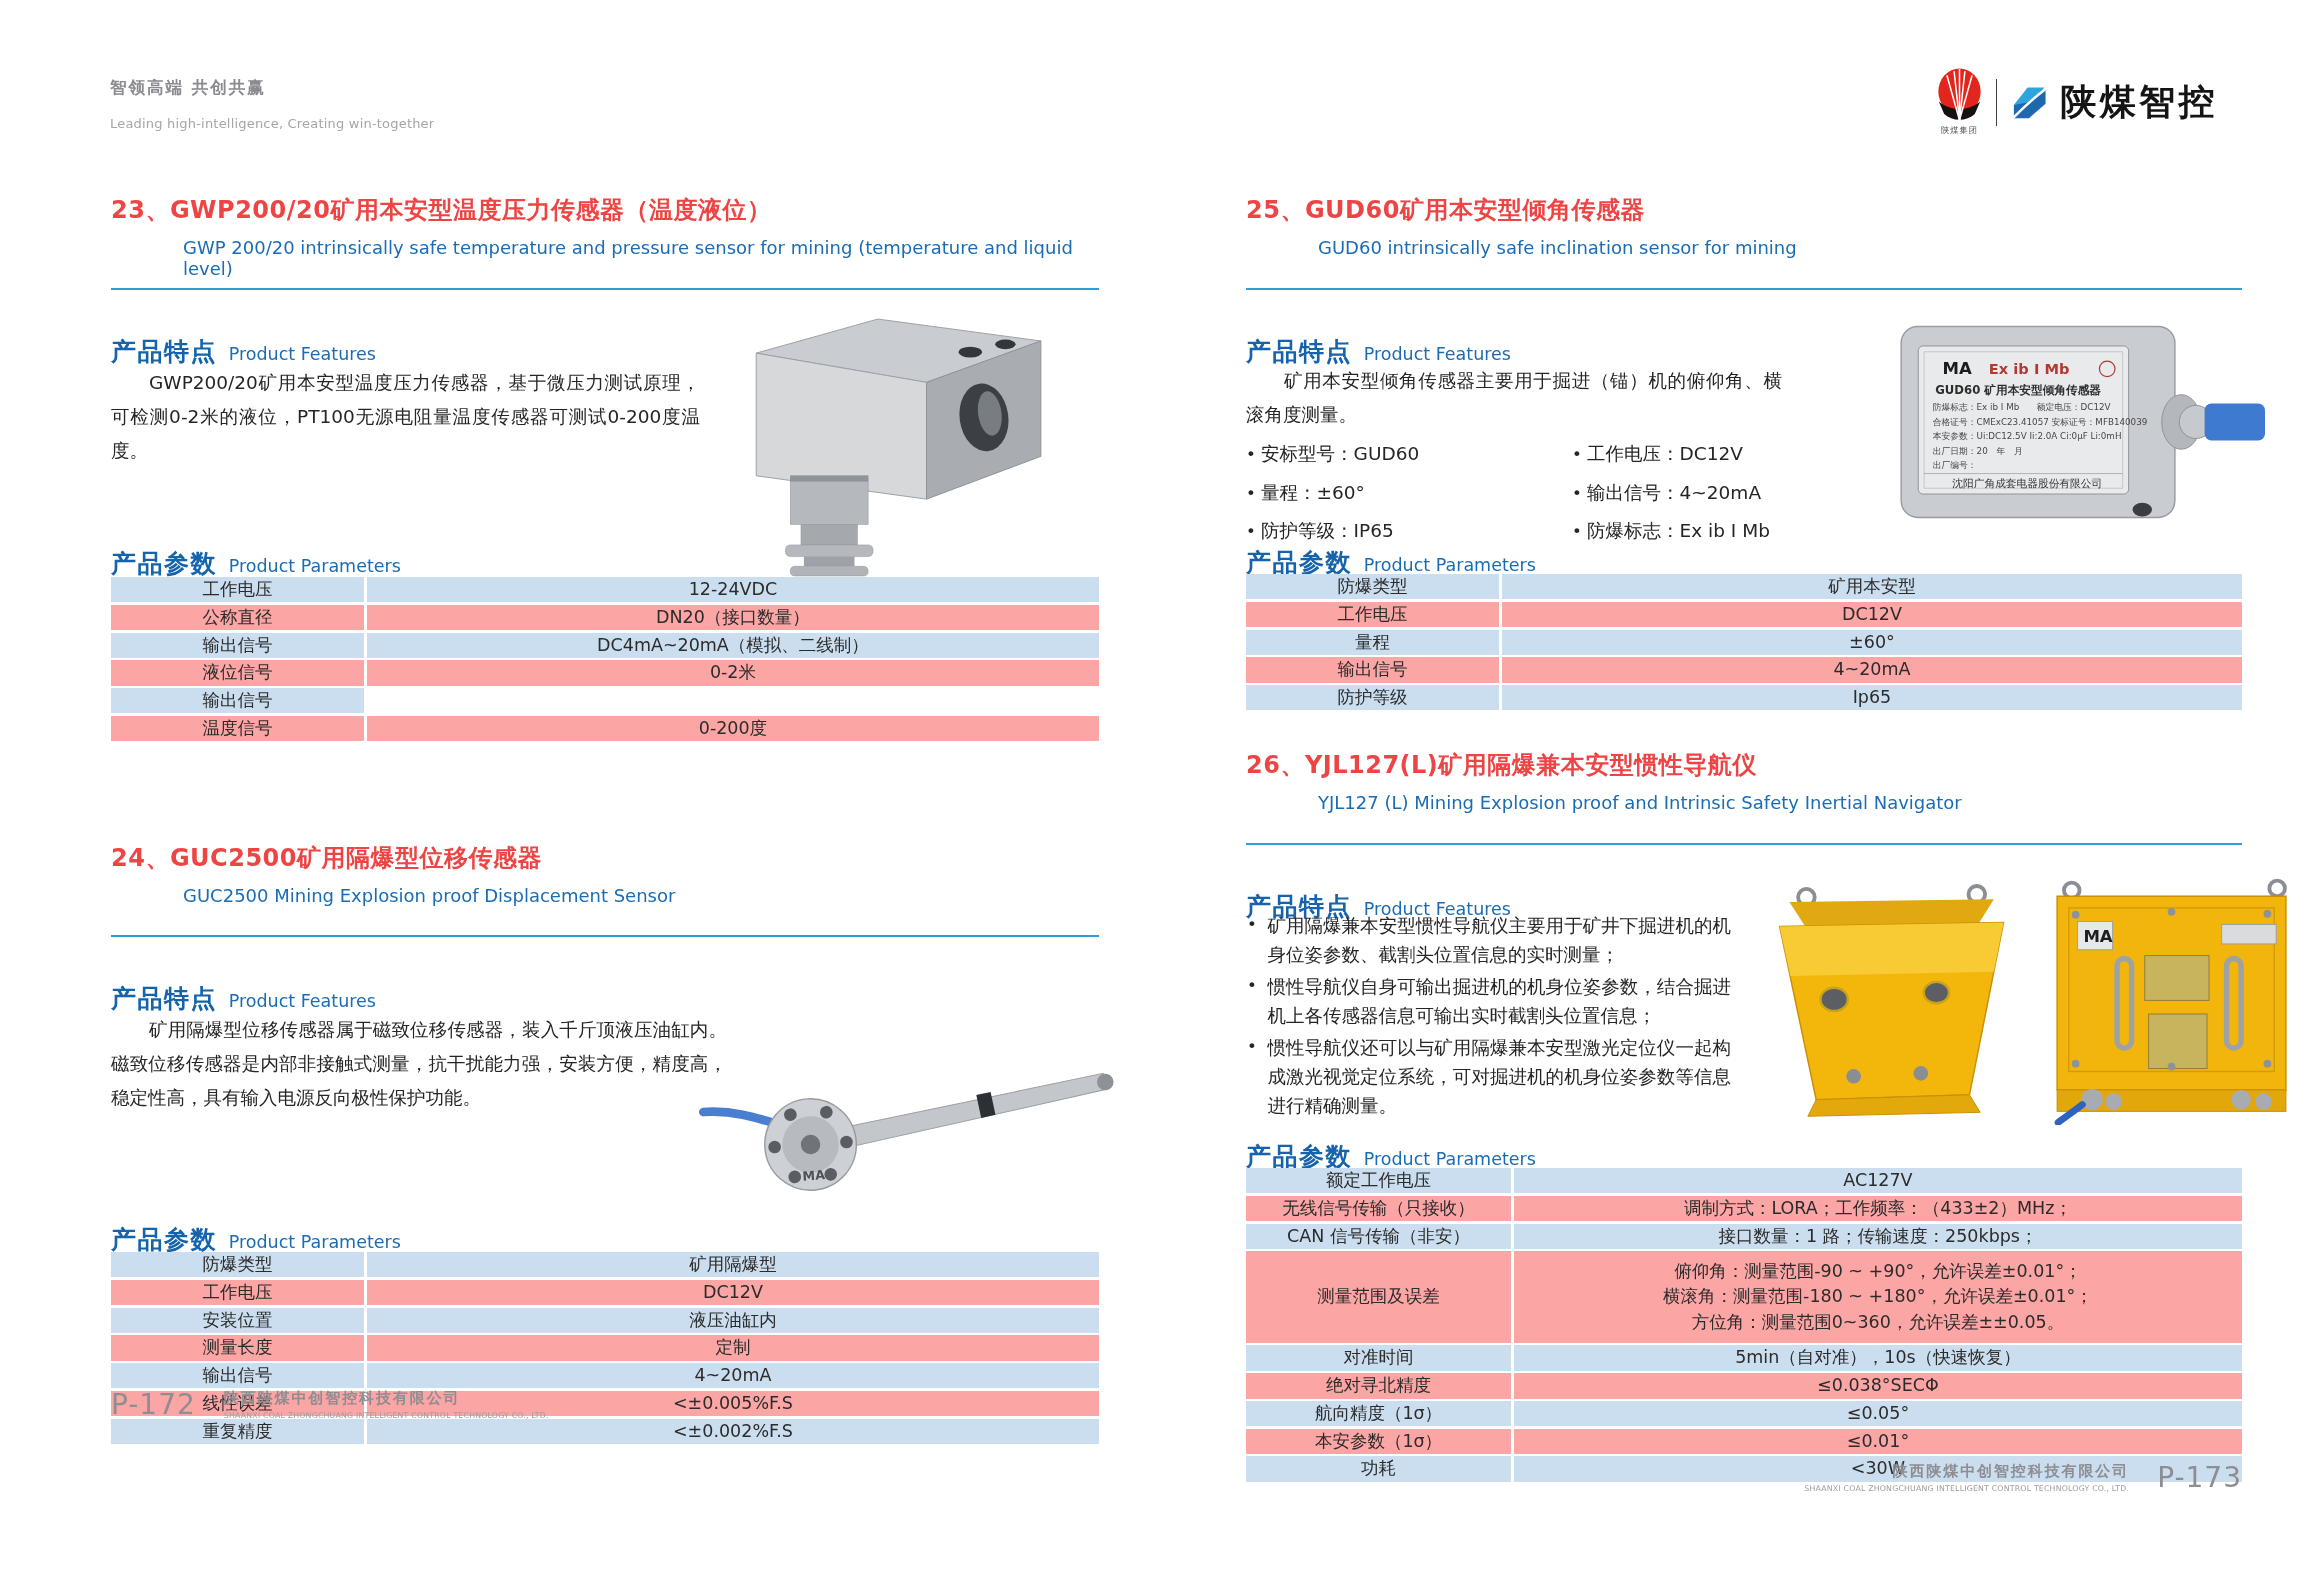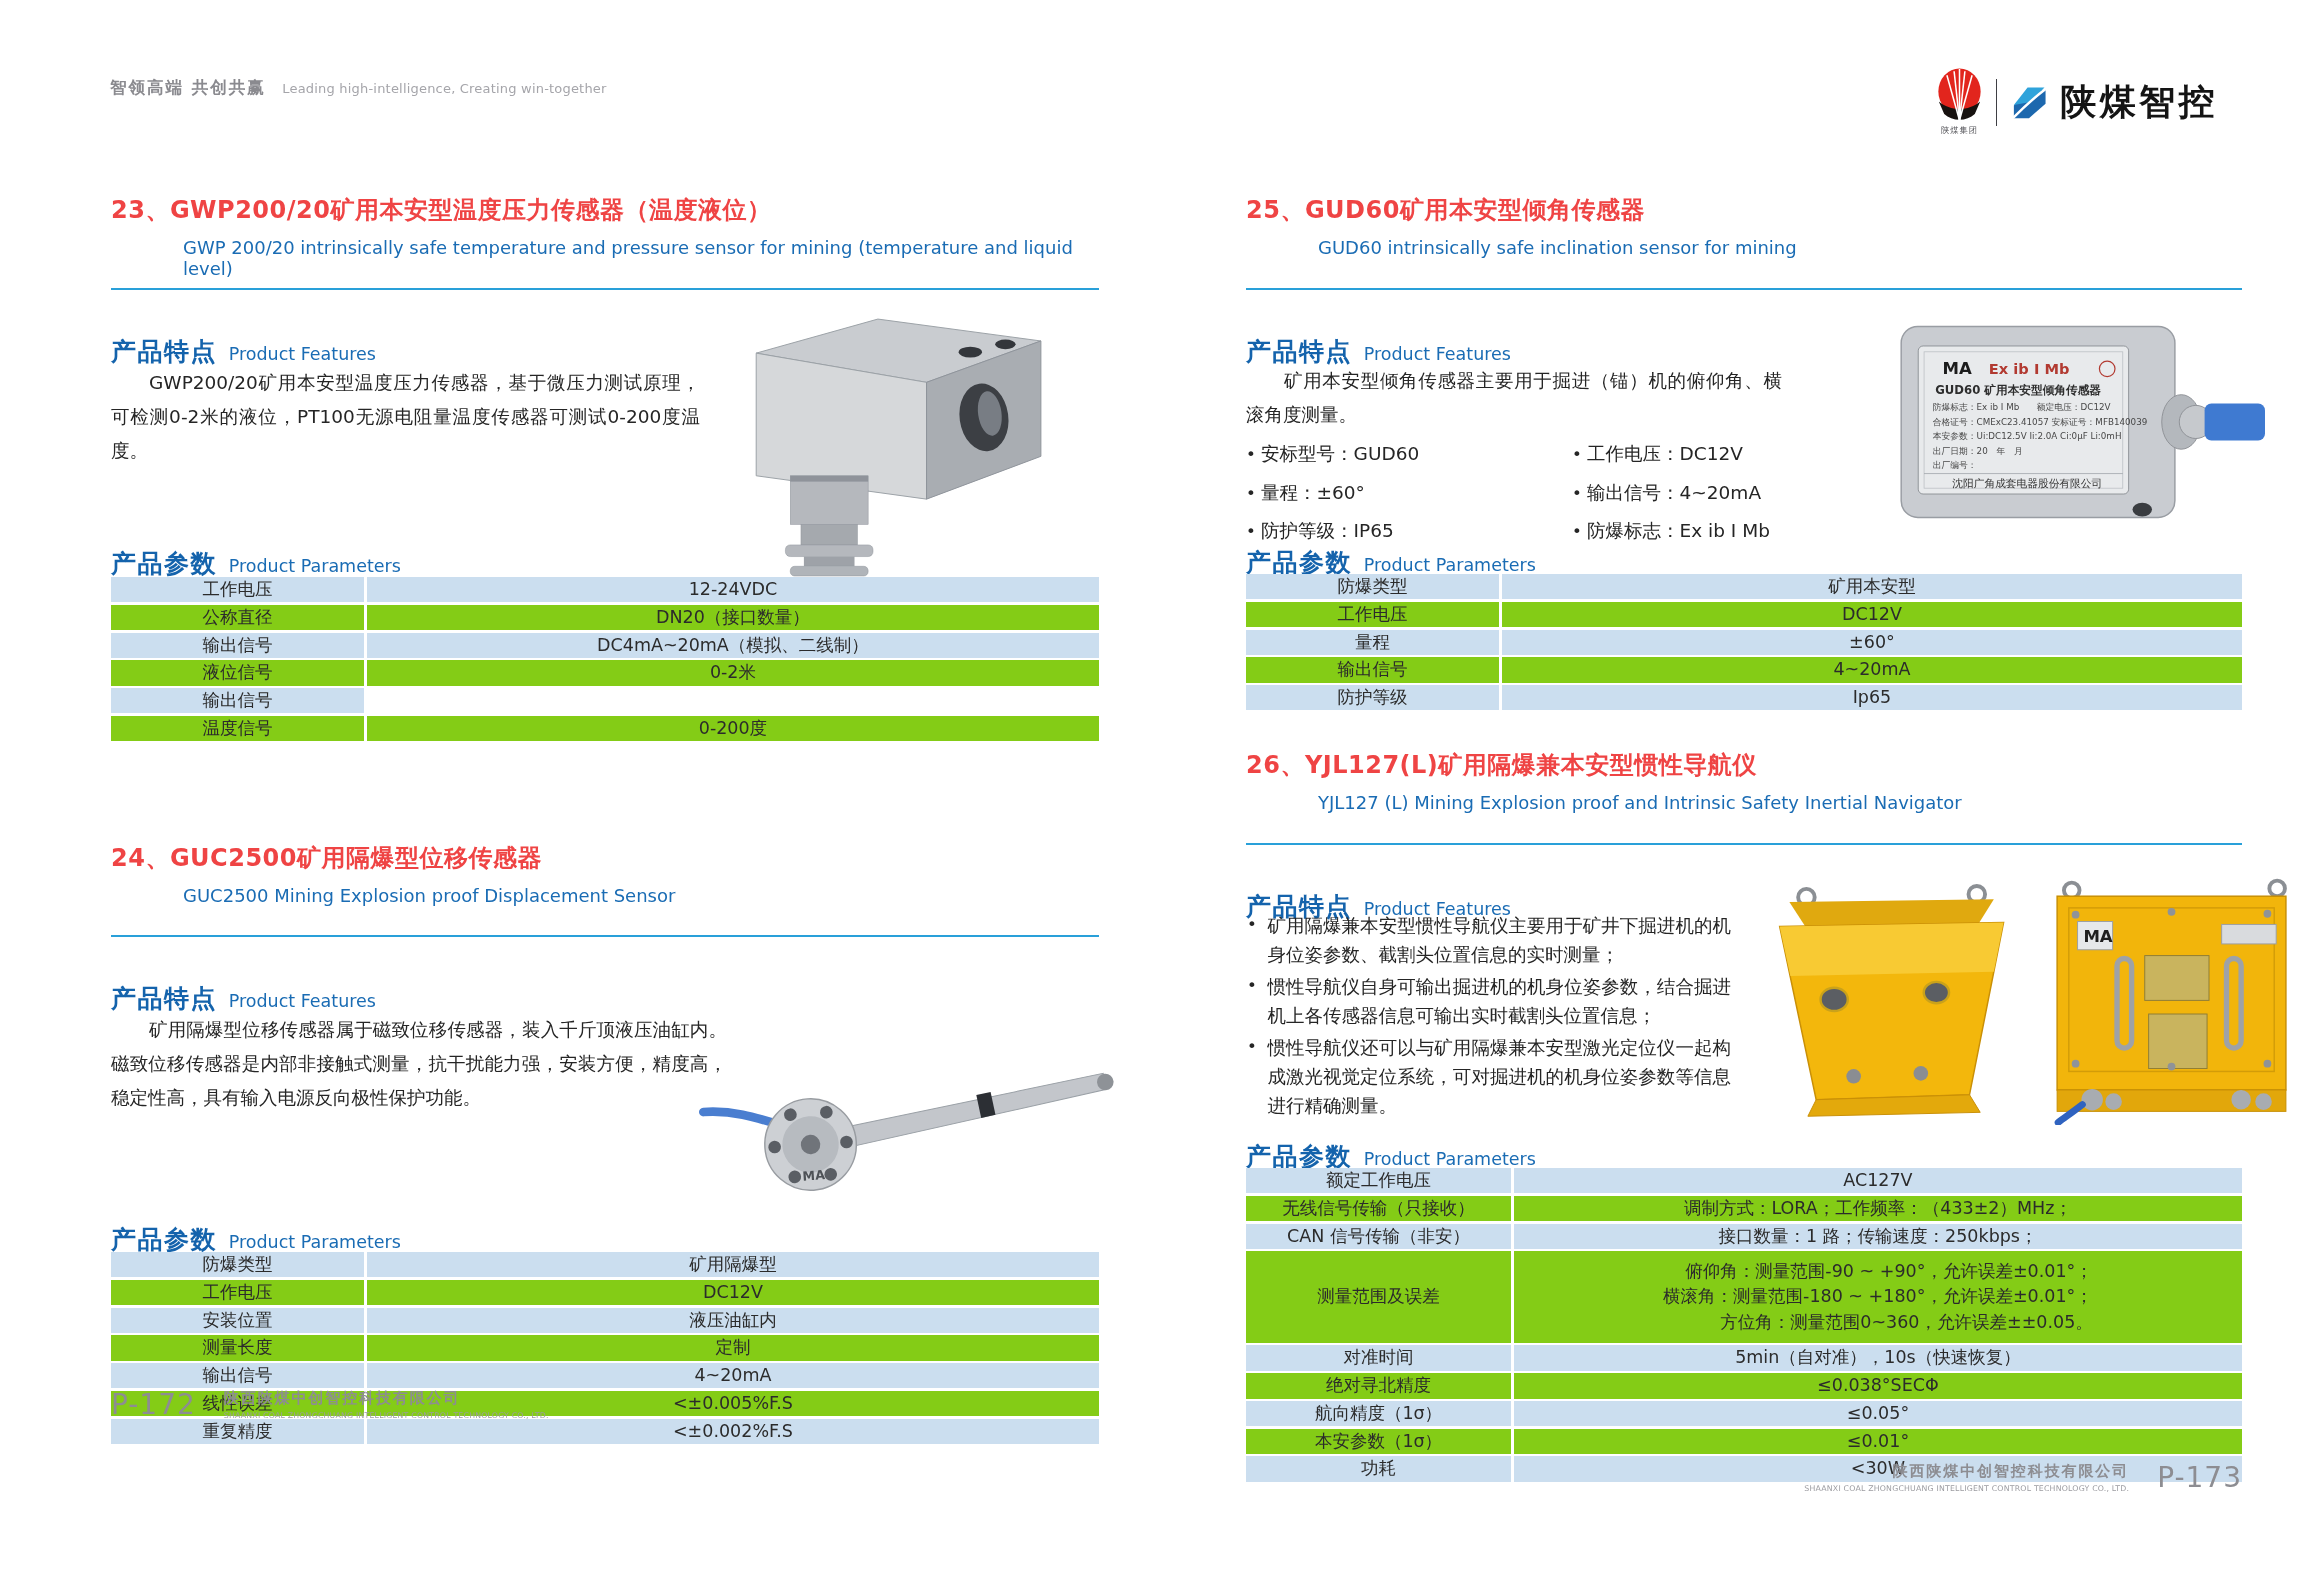--- a/index.html
+++ b/index.html
@@ -1,20 +1,20 @@
 <!DOCTYPE html>
 <html style="font-size:7.8px"><head>
 <meta charset="utf-8">
 <style>
   * { margin:0; padding:0; box-sizing:border-box; }
   html,body { width:2319px; height:1574px; }
   body { background:#ffffff; font-family:"DejaVu Sans","Liberation Sans",sans-serif; color:#252525; position:relative; overflow:hidden; }
 
   
-  .slogan { position:absolute; left:110px; top:77px; display:flex; align-items:baseline; gap:16.6px; }
+  .slogan { position:absolute; left:110px; top:77px; display:flex; align-items:baseline; gap:16.6px;flex-direction:column; }
   .slogan .zh { font-size:16.6px; color:#8a8a8f; letter-spacing:1.9px; font-weight:600; }
   .slogan .en { font-size:13px; color:#a5a5aa; letter-spacing:0.2px; }
 
   .brand { position:absolute; left:1937px; top:68px; display:flex; align-items:center; gap:13.6px; }
   .brand .logo-col { display:flex; flex-direction:column; align-items:center; }
   .brand .group-caption { font-size:8.3px; color:#55555a; margin-top:1px; letter-spacing:1px; }
   .brand .divider { width:1.5px; height:47px; background:#3f3f44; }
   .brand .brand-name { font-size:36px; font-weight:700; color:#141414; letter-spacing:3.4px; }
 
   
@@ -45,21 +45,21 @@
   .bul-list li::before { content:"•"; position:absolute; left:1px; top:0; font-size:16.6px; }
 
   
   .ptable { width:100%; }
   .prow { display:flex; margin-bottom:2.4px; }
   .pcell { display:flex; align-items:center; justify-content:center; text-align:center;
            min-height:25px; font-size:17.5px; color:#2b2b2b; white-space:pre-line; line-height:1.45; }
   .plabel { width:253px; margin-right:2.9px; flex:none; }
   .pvalue { flex:1; }
   .prow.dark  .pcell { background:#cbdeef; }
-  .prow.light .pcell { background:#84cc16;text-align:right; }
+  .prow.light .pcell { background:#fca5a5; }
   .t26 .pcell { min-height:22.4px; }
   .t26 .plabel { width:265px; }
   .t26 .prow.tall .pcell { padding:7.8px 4.9px; }
 
   
   .footer { display:flex; align-items:center; gap:28px; }
   .footer .pno { font-size:28px; color:#8d8d92; letter-spacing:1px; }
   .footer .comp { display:flex; flex-direction:column; }
   .footer .comp .comp-zh { font-size:15px; font-weight:bold; color:#8d8d92; letter-spacing:1.9px; }
   .footer .comp .comp-en { font-size:7.8px; color:#9c9ca1; margin-top:2.9px; letter-spacing:0.2px; }

